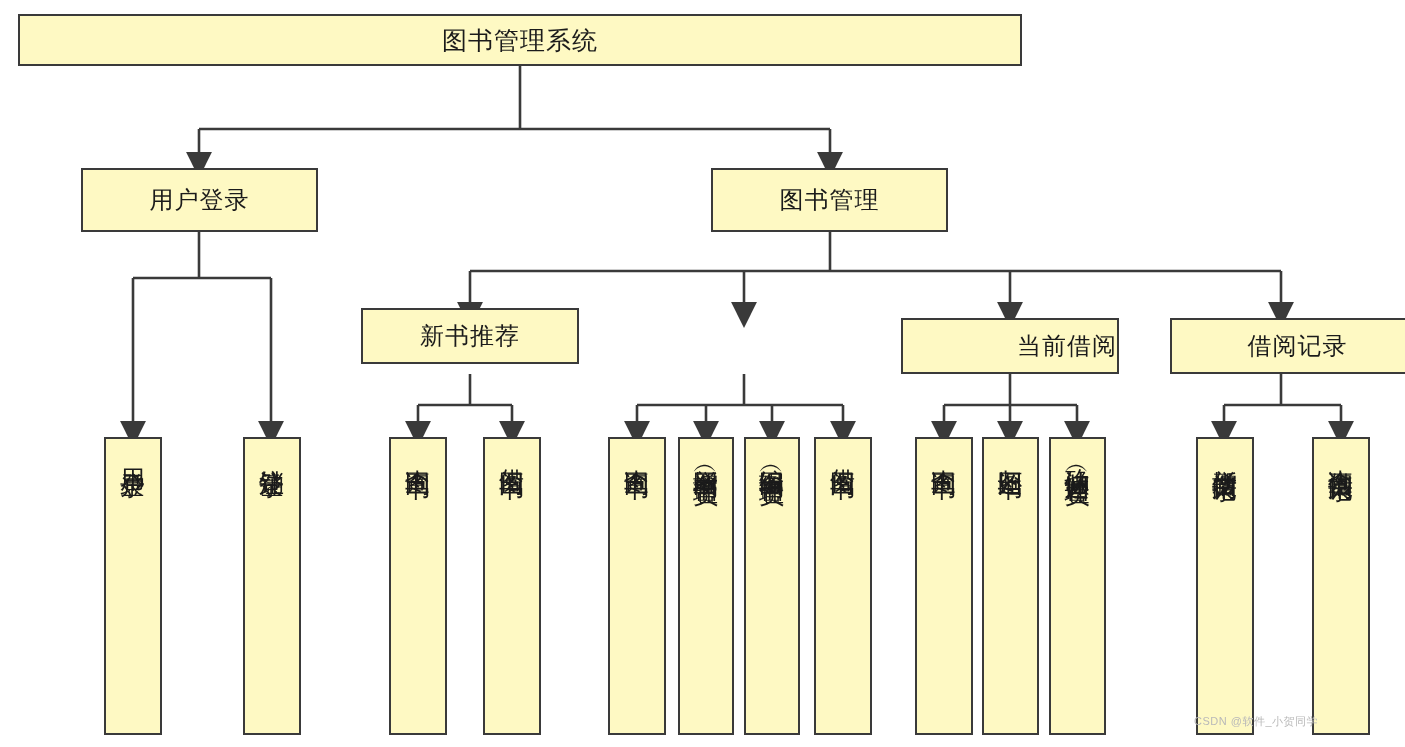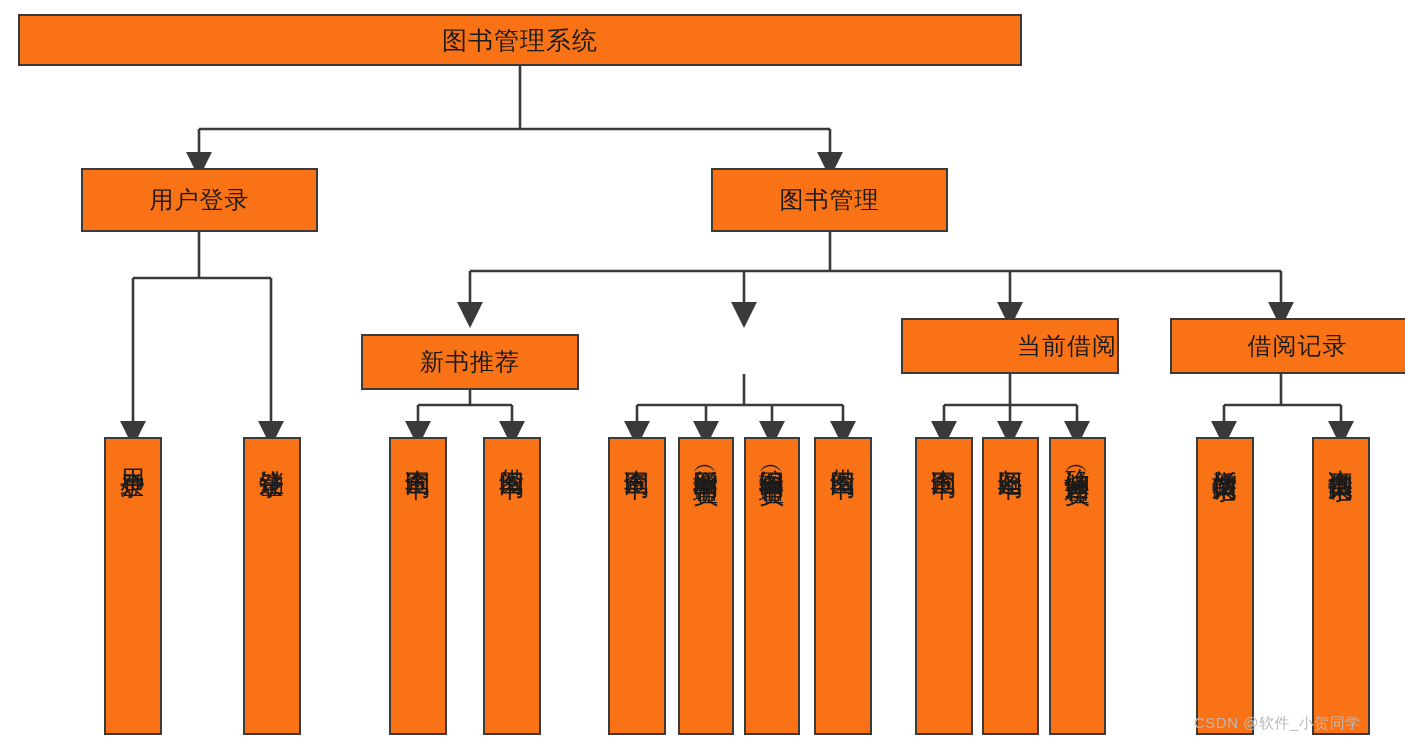--- a/index.html
+++ b/index.html
@@ -3,21 +3,21 @@
 <meta charset="utf-8">
 <title>图书管理系统结构图</title>
 <style>
   html,body{margin:0;padding:0;background:#ffffff;}
   body{font-family:"Liberation Sans","DejaVu Sans",sans-serif;}
   #canvas{position:relative;width:1405px;height:747px;background:#ffffff;overflow:hidden;}
   svg.wires{position:absolute;left:0;top:0;width:1405px;height:747px;pointer-events:none;}
   .node{
     position:absolute;
     box-sizing:border-box;
-    background:#f97316;
+    background:#fef9c3;
     border:2.5px solid #3a3a3a;
     display:flex;
     align-items:center;
     justify-content:center;
     color:#1b1b1b;
   }
   .node.h{
     font-size:24px;
     letter-spacing:1px;
   }
@@ -37,21 +37,21 @@
     text-orientation:upright;
     display:block;
     white-space:normal;
     text-align:center;
   }
   .node.h .txt{display:block;}
   #watermark{
     position:absolute;
     left:1194px;
     top:714px;
-    font-size:15px;
+    font-size:11px;
     color:#b9b9b9;
     white-space:nowrap;
     letter-spacing:0.5px;
   }
 </style>
 </head>
 <body>
 
 <div id="canvas">
 
@@ -109,21 +109,21 @@
     <span class="txt">图书管理系统</span>
   </div>
 
   <div class="node h" style="left:81px;top:168px;width:237px;height:64px;">
     <span class="txt">用户登录</span>
   </div>
   <div class="node h" style="left:711px;top:168px;width:237px;height:64px;">
     <span class="txt">图书管理</span>
   </div>
 
-  <div class="node h" style="left:361px;top:334px;width:218px;height:56px;">
+  <div class="node h" style="left:361px;top:308px;width:218px;height:56px;">
     <span class="txt">新书推荐</span>
   </div>
   <div class="node h" style="left:901px;top:318px;width:218px;height:56px;justify-content:flex-end;">
     <span class="txt">当前借阅</span>
   </div>
   <div class="node h" style="left:1170px;top:318px;width:255px;height:56px;">
     <span class="txt">借阅记录</span>
   </div>
 
   <div class="node v" style="left:104px;top:437px;width:58px;height:298px;">

